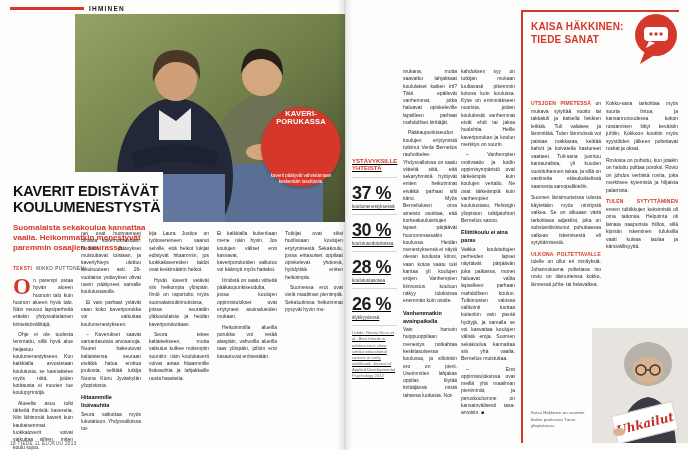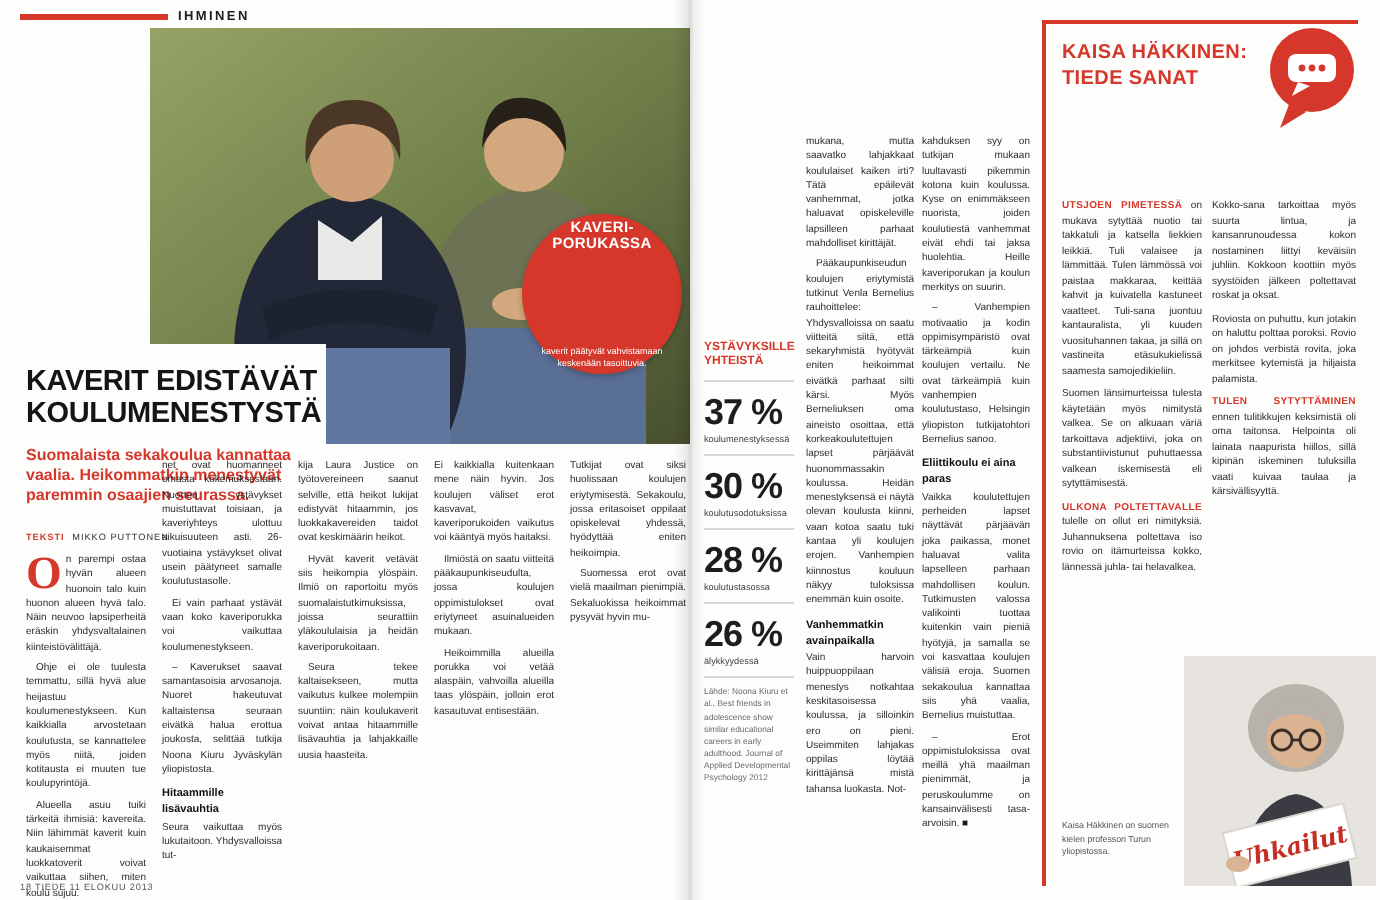--- a/index.html
+++ b/index.html
@@ -42,21 +42,21 @@
   .c4{left:217px;top:230px;width:60px;height:213px;}
   .c5{left:285px;top:230px;width:58px;height:213px;}
   .ca{left:403px;top:68px;width:54px;height:377px;}
   .cb{left:461px;top:68px;width:54px;height:377px;}
 
   
   .fold{left:337px;top:0;width:16px;height:450px;pointer-events:none;
         background:linear-gradient(90deg,rgba(0,0,0,0) 0%,rgba(0,0,0,.08) 40%,rgba(0,0,0,.15) 50%,rgba(0,0,0,.06) 62%,rgba(0,0,0,0) 100%);}
 
   
-  .stats{left:352px;top:171px;width:45px;}
+  .stats{left:352px;top:158px;width:45px;text-decoration:underline;}
   .stats-title{color:#d5372b;font-weight:bold;font-size:6px;line-height:1.2;margin-bottom:5px;}
   .stat{border-top:1px solid #d6d6d4;padding:6px 0 5px;}
   .stat-value{font-size:18px;font-weight:bold;color:#1d1d1d;letter-spacing:-.5px;line-height:1;}
   .stat-label{font-size:4.6px;color:#3d3d3d;margin-top:2px;}
   .stats-source{border-top:1px solid #d6d6d4;padding-top:4px;font-size:4.2px;color:#6b6b6b;line-height:1.45;text-align:left;}
 
   
   .divider-v{left:521px;top:10px;width:2px;height:433px;background:#d5372b;}
   .divider-h{left:521px;top:10px;width:158px;height:2px;background:#d5372b;}
   .kicker{left:531px;top:20px;width:100px;color:#d5372b;font-weight:bold;font-size:10px;line-height:1.3;letter-spacing:.2px;}

